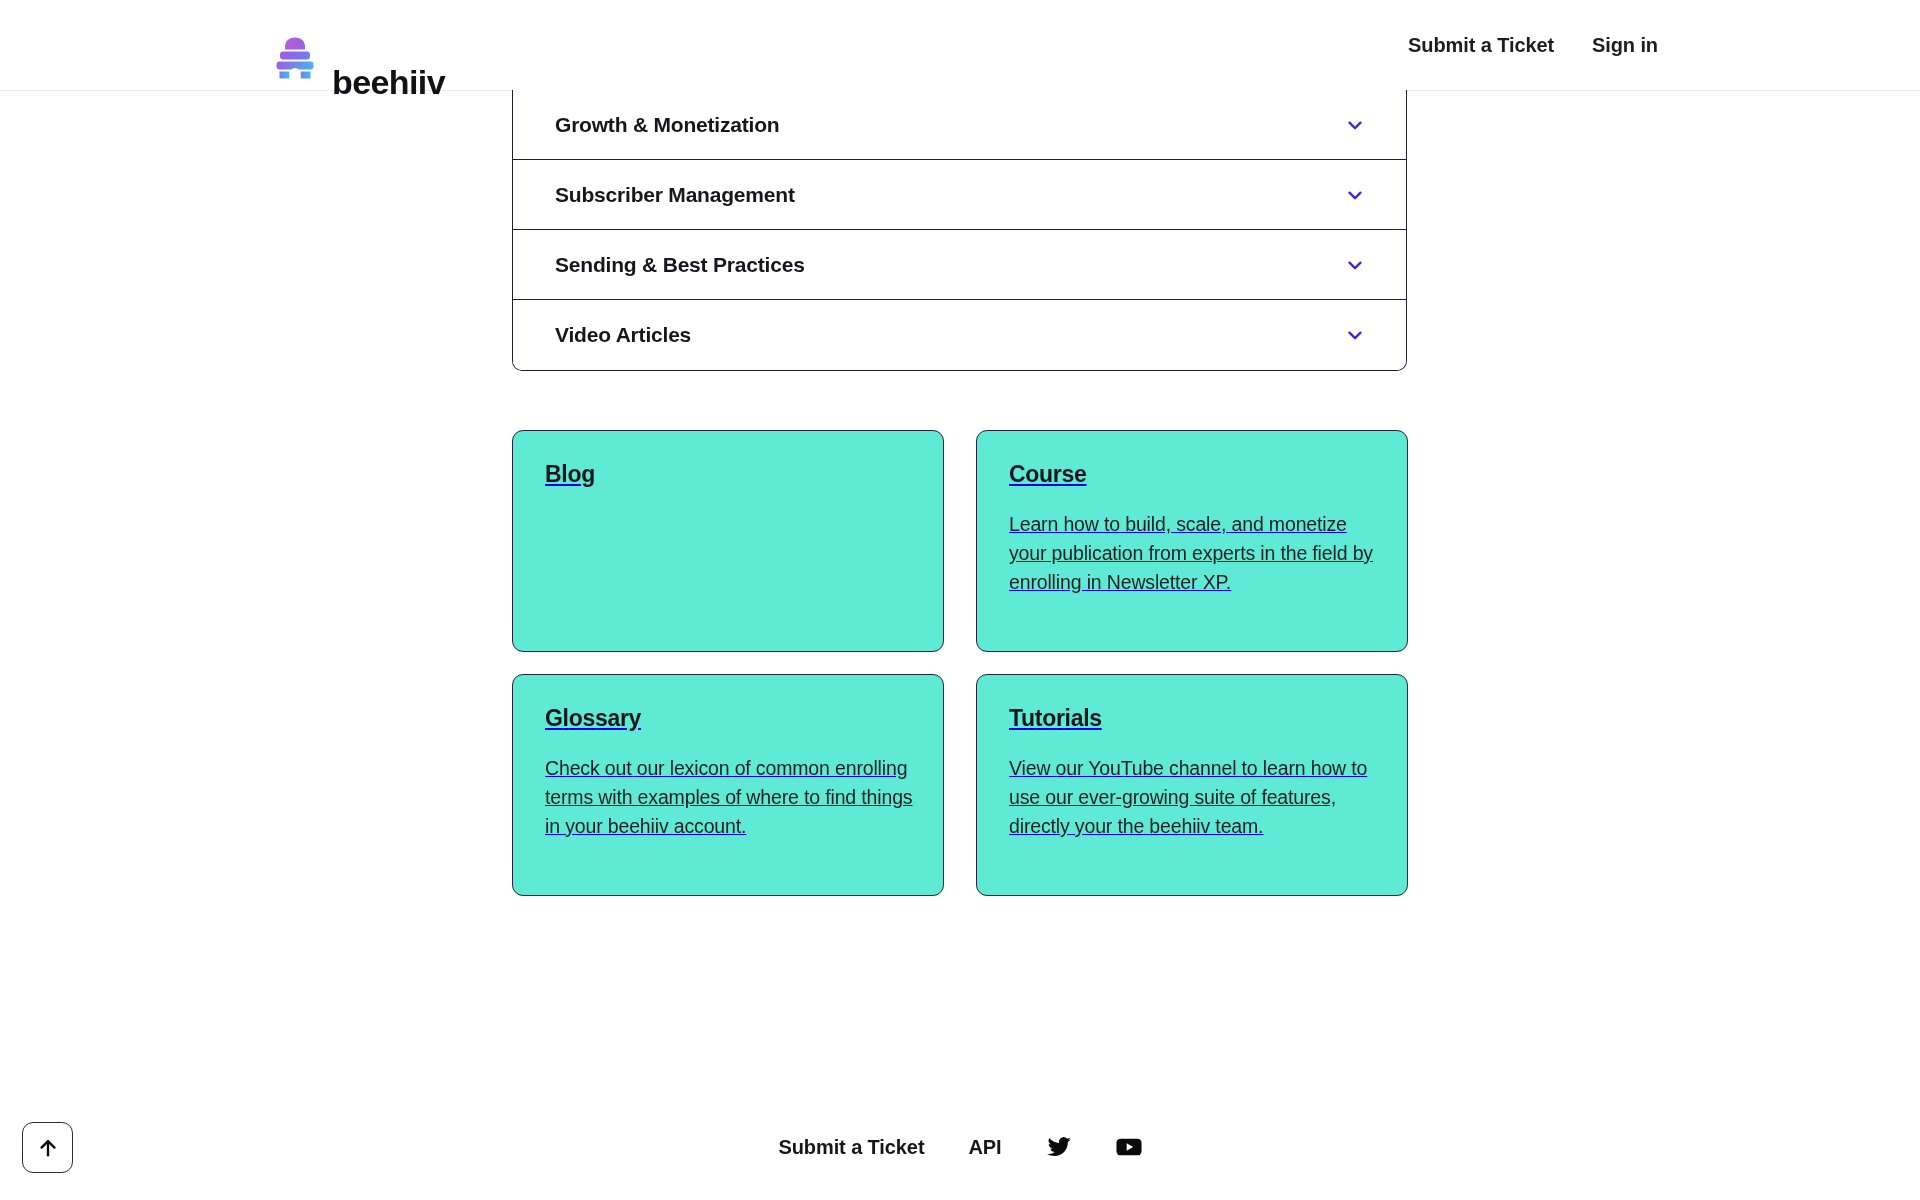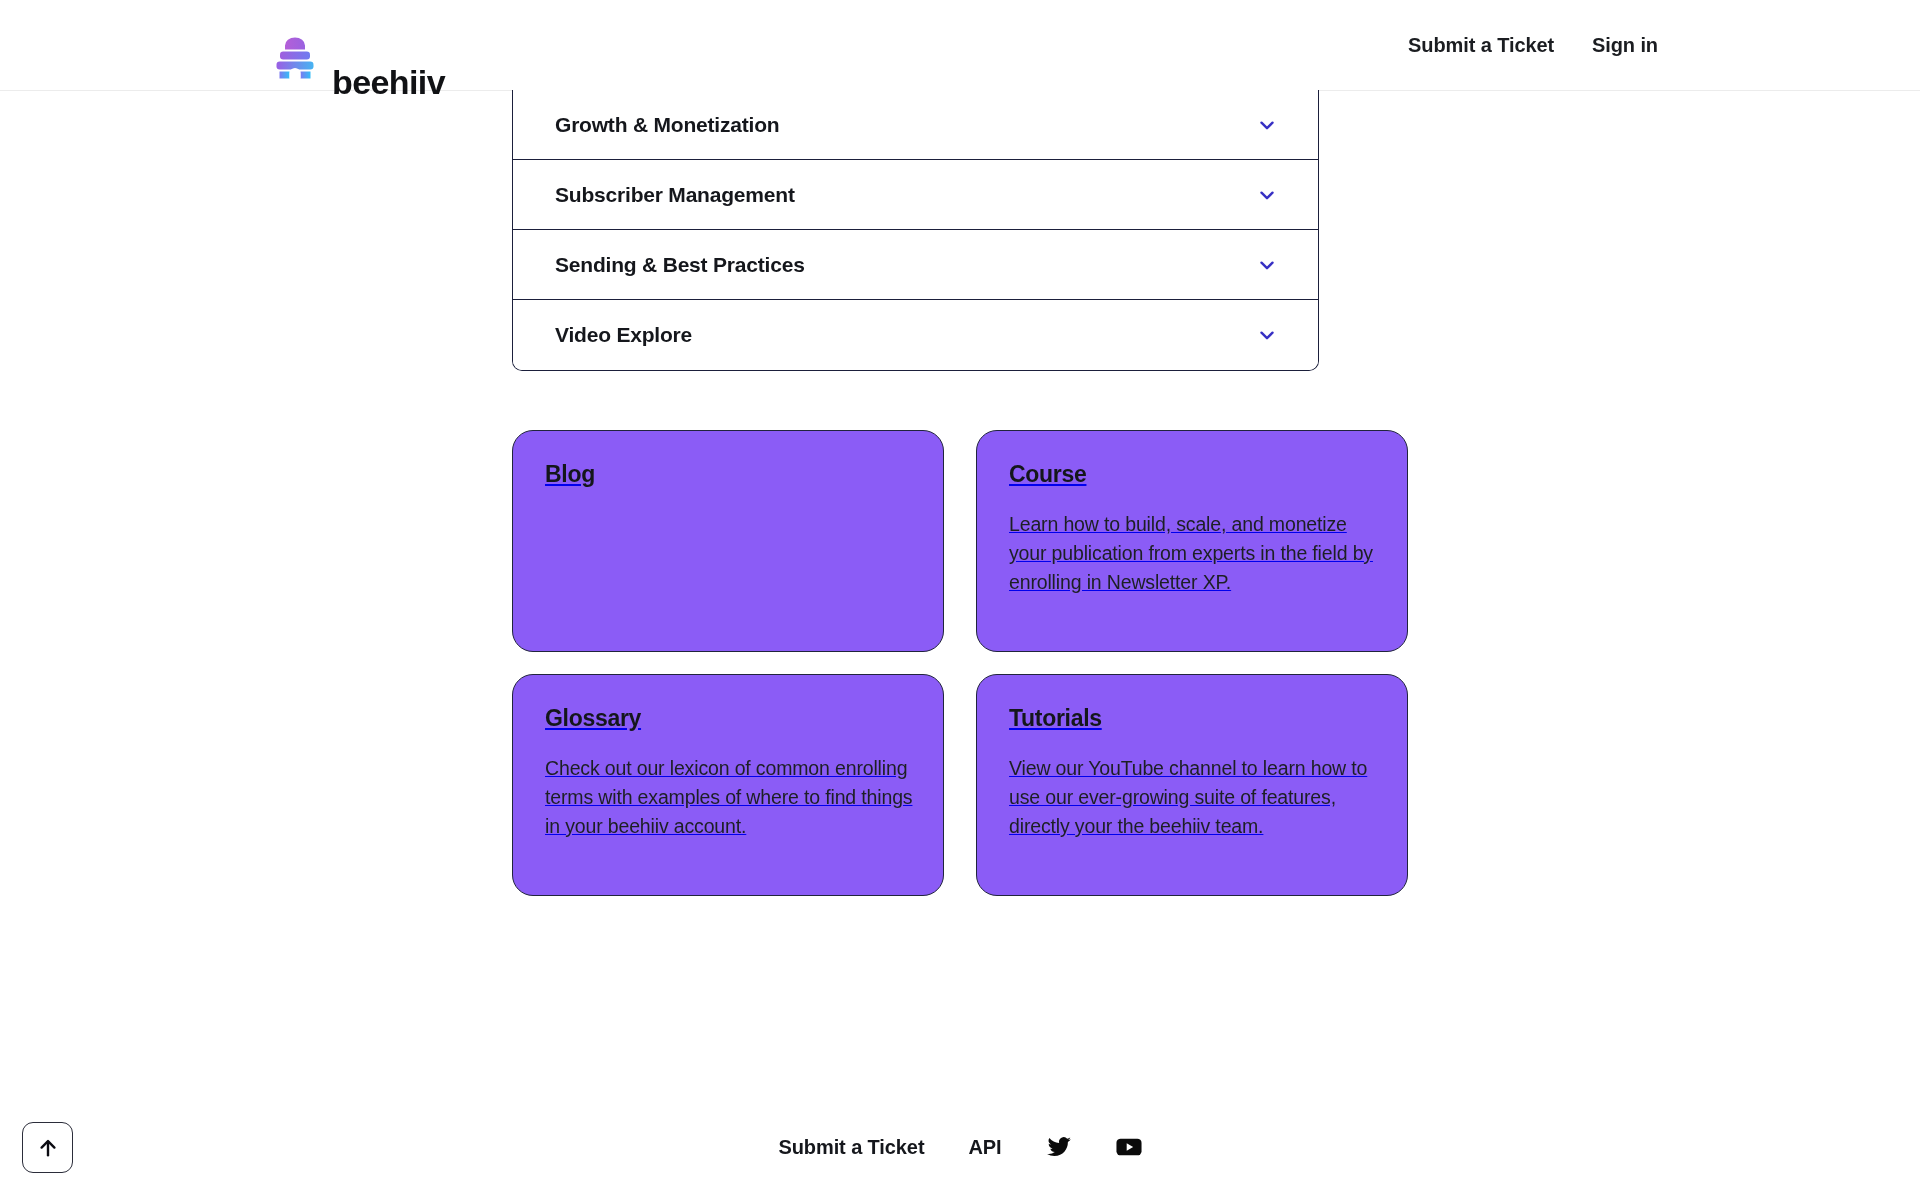--- a/index.html
+++ b/index.html
@@ -74,21 +74,21 @@
     text-decoration: none;
     letter-spacing: -0.1px;
     white-space: nowrap;
   }
 
   
   .accordion {
     position: absolute;
     left: 512px;
     top: 90px;
-    width: 807px;
+    width: 895px;
     border: 1px solid #1b1f3b;
     border-top: none;
     border-radius: 0 0 10px 10px;
     background: #ffffff;
     overflow: hidden;
   }
 
   .accordion-row {
     position: relative;
     height: 70px;
@@ -125,22 +125,22 @@
     width: 896px;
     display: grid;
     grid-template-columns: 432px 432px;
     grid-template-rows: 222px 222px;
     column-gap: 32px;
     row-gap: 22px;
   }
 
   .info-card {
     border: 1px solid #21243d;
-    border-radius: 21px;
-    background: #8b5cf6;
+    border-radius: 11px;
+    background: #5eead4;
     padding: 30px 30px 0 32px;
     cursor: pointer;
     overflow: hidden;
   }
 
   .card-title {
     font-size: 23px;
     font-weight: 700;
     color: #14161b;
     letter-spacing: -0.3px;
@@ -261,21 +261,21 @@
     </div>
 
     <div class="accordion-row">
       <span class="accordion-label">Sending &amp; Best Practices</span>
       <svg class="chev" viewBox="0 0 24 24" fill="none" stroke="#3730c4" stroke-width="2.6" stroke-linecap="round" stroke-linejoin="round">
         <polyline points="6 9.5 12 15.5 18 9.5"></polyline>
       </svg>
     </div>
 
     <div class="accordion-row">
-      <span class="accordion-label">Video Explore</span>
+      <span class="accordion-label">Video Articles</span>
       <svg class="chev" viewBox="0 0 24 24" fill="none" stroke="#3730c4" stroke-width="2.6" stroke-linecap="round" stroke-linejoin="round">
         <polyline points="6 9.5 12 15.5 18 9.5"></polyline>
       </svg>
     </div>
 
   </section>
 
   <section class="card-grid">
 
     <a class="info-card" href="#">

